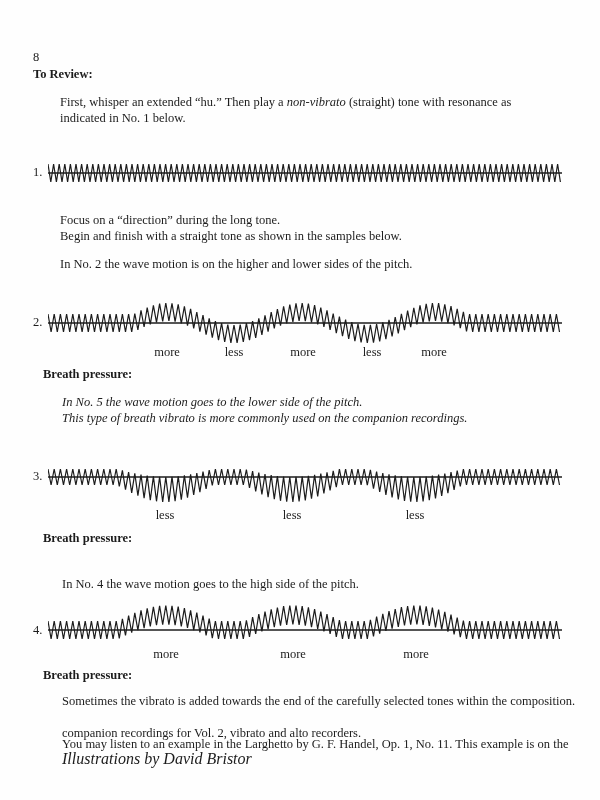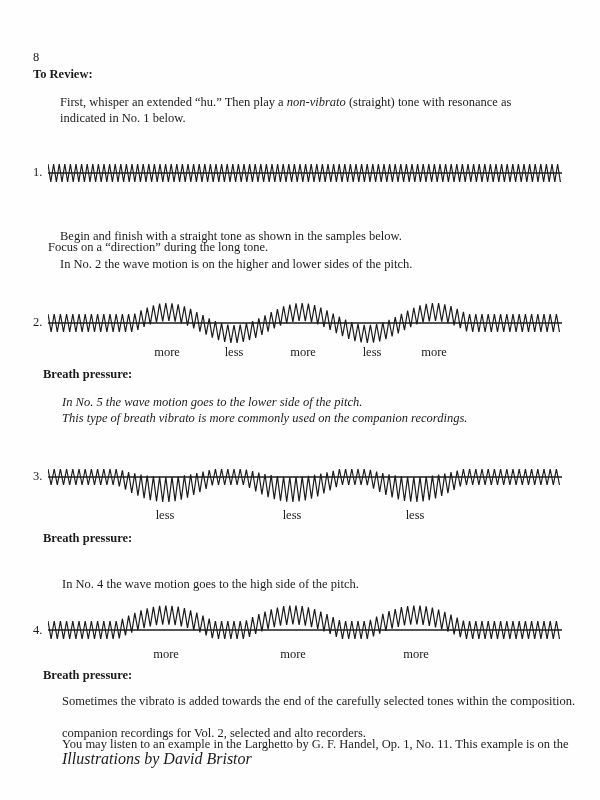--- a/index.html
+++ b/index.html
@@ -27,21 +27,21 @@
 
   <div class="abs t" style="left:60px;top:95px;font-family:Liberation Serif, serif;"><span>First, whisper an extended “hu.” Then play a </span><span class="ital">non-vibrato</span><span> (straight) tone with resonance as</span></div>
   <div class="abs t" style="left:60px;top:111px;">indicated in No. 1 below.</div>
 
   <div class="abs wave-num" style="left:33px;top:165px;">1.</div>
   <svg id="wave1" style="left:48px;top:158px;" width="516" height="32" viewBox="0 0 516 32">
       <line x1="0" x2="514" y1="15" y2="15" stroke="#1c1c1c" stroke-width="1.4"></line>
       <polyline points="0.0,6.0 2.8,24.0 5.6,6.0 8.4,24.0 11.2,6.0 14.0,24.0 16.8,6.0 19.6,24.0 22.4,6.0 25.2,24.0 28.0,6.0 30.8,24.0 33.6,6.0 36.4,24.0 39.2,6.0 42.0,24.0 44.8,6.0 47.6,24.0 50.4,6.0 53.2,24.0 56.0,6.0 58.8,24.0 61.6,6.0 64.4,24.0 67.2,6.0 70.0,24.0 72.8,6.0 75.6,24.0 78.4,6.0 81.2,24.0 84.0,6.0 86.8,24.0 89.6,6.0 92.4,24.0 95.2,6.0 98.0,24.0 100.8,6.0 103.6,24.0 106.4,6.0 109.2,24.0 112.0,6.0 114.8,24.0 117.6,6.0 120.4,24.0 123.2,6.0 126.0,24.0 128.8,6.0 131.6,24.0 134.4,6.0 137.2,24.0 140.0,6.0 142.8,24.0 145.6,6.0 148.4,24.0 151.2,6.0 154.0,24.0 156.8,6.0 159.6,24.0 162.4,6.0 165.2,24.0 168.0,6.0 170.8,24.0 173.6,6.0 176.4,24.0 179.2,6.0 182.0,24.0 184.8,6.0 187.6,24.0 190.4,6.0 193.2,24.0 196.0,6.0 198.8,24.0 201.6,6.0 204.4,24.0 207.2,6.0 210.0,24.0 212.8,6.0 215.6,24.0 218.4,6.0 221.2,24.0 224.0,6.0 226.8,24.0 229.6,6.0 232.4,24.0 235.2,6.0 238.0,24.0 240.8,6.0 243.6,24.0 246.4,6.0 249.2,24.0 252.0,6.0 254.8,24.0 257.6,6.0 260.4,24.0 263.2,6.0 266.0,24.0 268.8,6.0 271.6,24.0 274.4,6.0 277.2,24.0 280.0,6.0 282.8,24.0 285.6,6.0 288.4,24.0 291.2,6.0 294.0,24.0 296.8,6.0 299.6,24.0 302.4,6.0 305.2,24.0 308.0,6.0 310.8,24.0 313.6,6.0 316.4,24.0 319.2,6.0 322.0,24.0 324.8,6.0 327.6,24.0 330.4,6.0 333.2,24.0 336.0,6.0 338.8,24.0 341.6,6.0 344.4,24.0 347.2,6.0 350.0,24.0 352.8,6.0 355.6,24.0 358.4,6.0 361.2,24.0 364.0,6.0 366.8,24.0 369.6,6.0 372.4,24.0 375.2,6.0 378.0,24.0 380.8,6.0 383.6,24.0 386.4,6.0 389.2,24.0 392.0,6.0 394.8,24.0 397.6,6.0 400.4,24.0 403.2,6.0 406.0,24.0 408.8,6.0 411.6,24.0 414.4,6.0 417.2,24.0 420.0,6.0 422.8,24.0 425.6,6.0 428.4,24.0 431.2,6.0 434.0,24.0 436.8,6.0 439.6,24.0 442.4,6.0 445.2,24.0 448.0,6.0 450.8,24.0 453.6,6.0 456.4,24.0 459.2,6.0 462.0,24.0 464.8,6.0 467.6,24.0 470.4,6.0 473.2,24.0 476.0,6.0 478.8,24.0 481.6,6.0 484.4,24.0 487.2,6.0 490.0,24.0 492.8,6.0 495.6,24.0 498.4,6.0 501.2,24.0 504.0,6.0 506.8,24.0 509.6,6.0 512.4,24.0" fill="none" stroke="#1c1c1c" stroke-width="1.2" stroke-linejoin="miter"></polyline>
     </svg>
 
-  <div class="abs t" style="left:48px;top:213px;margin-top:27px;">Focus on a “direction” during the long tone.</div>
+  <div class="abs t" style="left:60px;top:213px;">Focus on a “direction” during the long tone.</div>
   <div class="abs t" style="left:60px;top:229px;">Begin and finish with a straight tone as shown in the samples below.</div>
   <div class="abs t" style="left:60px;top:257px;">In No. 2 the wave motion is on the higher and lower sides of the pitch.</div>
 
   <div class="abs wave-num" style="left:33px;top:315px;">2.</div>
   <svg id="wave2" style="left:48px;top:298px;" width="516" height="50" viewBox="0 0 516 50">
       <line x1="0" x2="514" y1="25" y2="25" stroke="#1c1c1c" stroke-width="1.4"></line>
       <polyline points="0.0,16.0 3.1,34.0 6.2,16.0 9.3,34.0 12.4,16.0 15.5,34.0 18.6,16.0 21.7,34.0 24.8,16.0 27.9,34.0 31.0,16.0 34.1,34.0 37.2,16.0 40.3,34.0 43.4,16.0 46.5,34.0 49.6,16.0 52.7,34.0 55.8,16.0 58.9,34.0 62.0,16.0 65.1,34.0 68.2,16.0 71.3,34.0 74.4,16.0 77.5,34.0 80.6,16.0 83.7,34.0 86.8,15.6 89.9,32.0 93.0,12.4 96.1,29.0 99.2,9.6 102.3,26.4 105.4,7.3 108.5,24.4 111.6,5.7 114.7,23.3 117.8,5.0 120.9,23.0 124.0,5.3 127.1,23.7 130.2,6.4 133.3,25.3 136.4,8.3 139.5,27.6 142.6,10.9 145.7,30.4 148.8,14.0 151.9,33.6 155.0,17.2 158.1,36.7 161.2,20.3 164.3,39.7 167.4,23.0 170.5,42.2 173.6,25.1 176.7,43.9 179.8,26.5 182.9,44.9 186.0,27.0 189.1,44.9 192.2,26.6 195.3,44.0 198.4,25.2 201.5,42.2 204.6,23.1 207.7,39.8 210.8,20.4 213.9,36.9 217.0,17.3 220.1,33.7 223.2,14.1 226.3,30.5 229.4,11.1 232.5,27.7 235.6,8.4 238.7,25.4 241.8,6.5 244.9,23.8 248.0,5.3 251.1,23.0 254.2,5.0 257.3,23.2 260.4,5.7 263.5,24.3 266.6,7.2 269.7,26.3 272.8,9.5 275.9,28.9 279.0,12.3 282.1,31.9 285.2,15.5 288.3,35.1 291.4,18.6 294.5,38.2 297.6,21.6 300.7,40.9 303.8,24.1 306.9,43.1 310.0,25.9 313.1,44.5 316.2,26.9 319.3,45.0 322.4,26.9 325.5,44.6 328.6,26.0 331.7,43.3 334.8,24.3 337.9,41.2 341.0,21.9 344.1,38.5 347.2,19.0 350.3,35.4 353.4,15.8 356.5,32.2 359.6,12.6 362.7,29.2 365.8,9.8 368.9,26.5 372.0,7.4 375.1,24.5 378.2,5.8 381.3,23.3 384.4,5.0 387.5,23.0 390.6,5.2 393.7,23.6 396.8,6.3 399.9,25.2 403.0,8.2 406.1,27.4 409.2,10.8 412.3,30.2 415.4,13.8 418.5,33.4 421.6,16.0 424.7,34.0 427.8,16.0 430.9,34.0 434.0,16.0 437.1,34.0 440.2,16.0 443.3,34.0 446.4,16.0 449.5,34.0 452.6,16.0 455.7,34.0 458.8,16.0 461.9,34.0 465.0,16.0 468.1,34.0 471.2,16.0 474.3,34.0 477.4,16.0 480.5,34.0 483.6,16.0 486.7,34.0 489.8,16.0 492.9,34.0 496.0,16.0 499.1,34.0 502.2,16.0 505.3,34.0 508.4,16.0 511.5,34.0" fill="none" stroke="#1c1c1c" stroke-width="1.2" stroke-linejoin="miter"></polyline>
     </svg>
   <div class="abs wave-labels" style="left:48px;top:345px;width:516px;height:16px;">
     <span style="left:119px;">more</span>
@@ -76,17 +76,17 @@
     </svg>
   <div class="abs wave-labels" style="left:48px;top:647px;width:516px;height:16px;">
     <span style="left:118px;">more</span>
     <span style="left:245px;">more</span>
     <span style="left:368px;">more</span>
   </div>
   <div class="abs t bold" style="left:43px;top:668px;">Breath pressure:</div>
 
   <div class="abs t" style="left:62px;top:694px;">Sometimes the vibrato is added towards the end of the carefully selected tones within the composition.</div>
   <div class="abs t" style="left:62px;top:737px;">You may listen to an example in the Larghetto by G. F. Handel, Op. 1, No. 11. This example is on the</div>
-  <div class="abs t" style="left:62px;top:726px;">companion recordings for Vol. 2, selected and alto recorders.</div>
+  <div class="abs t" style="left:62px;top:726px;">companion recordings for Vol. 2, vibrato and alto recorders.</div>
 
   <div class="abs credit" style="left:62px;top:750px;">Illustrations by David Bristor</div>
 
 </div>
 
 </body></html>

